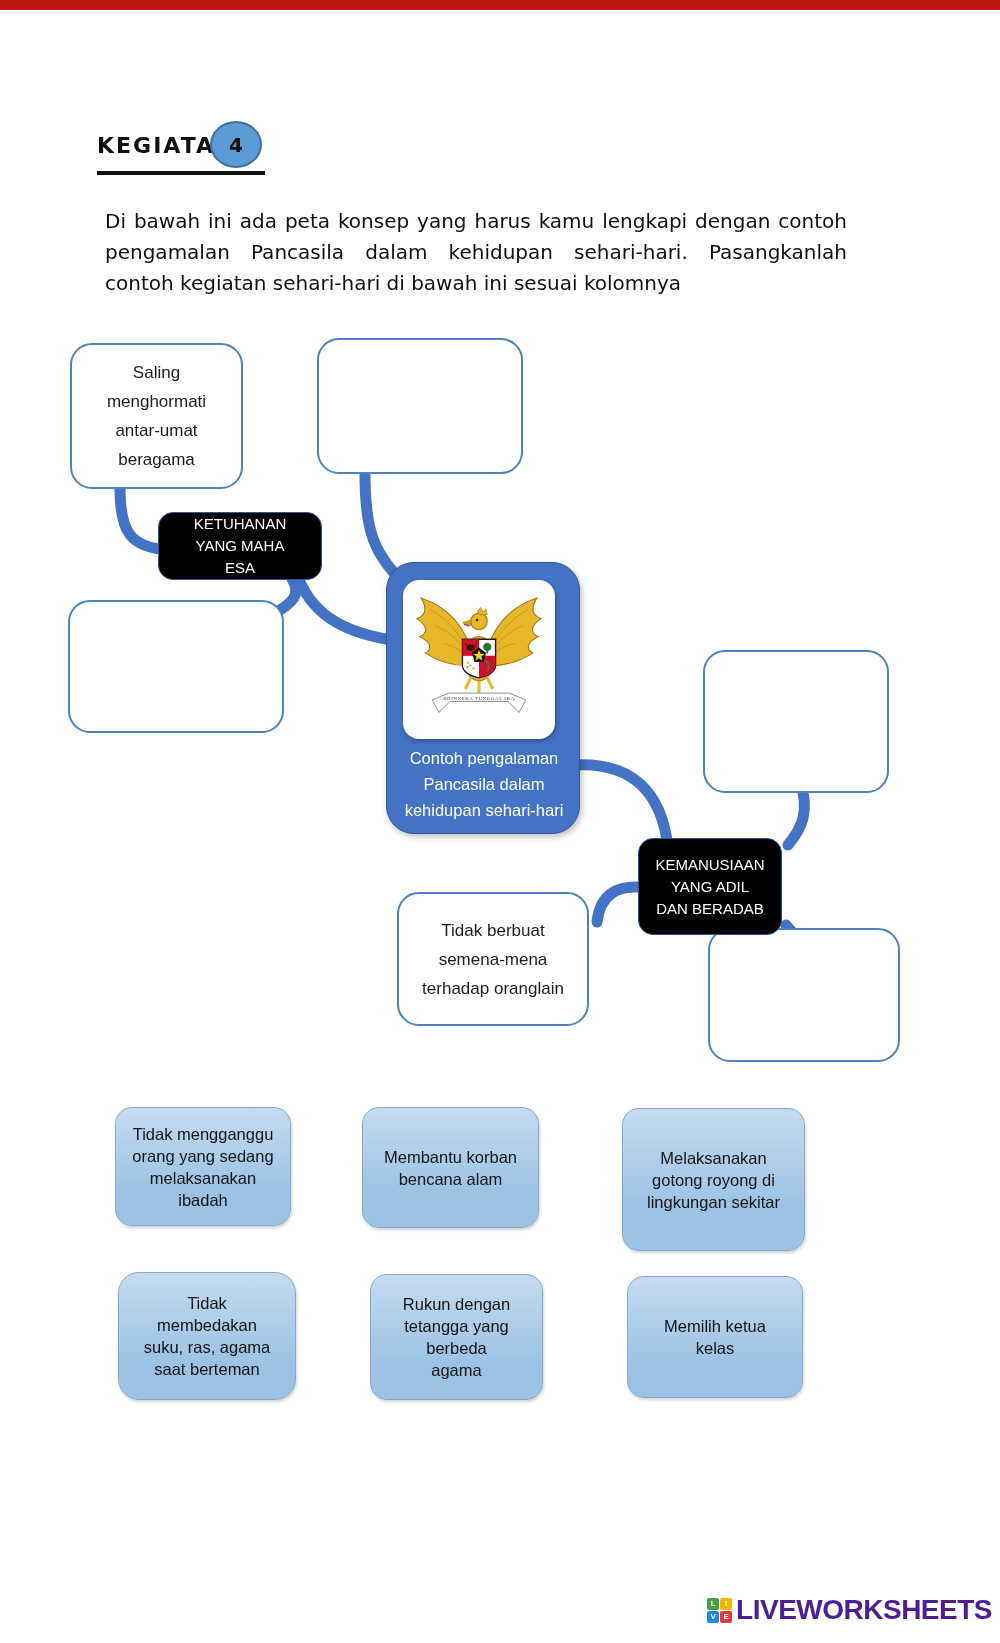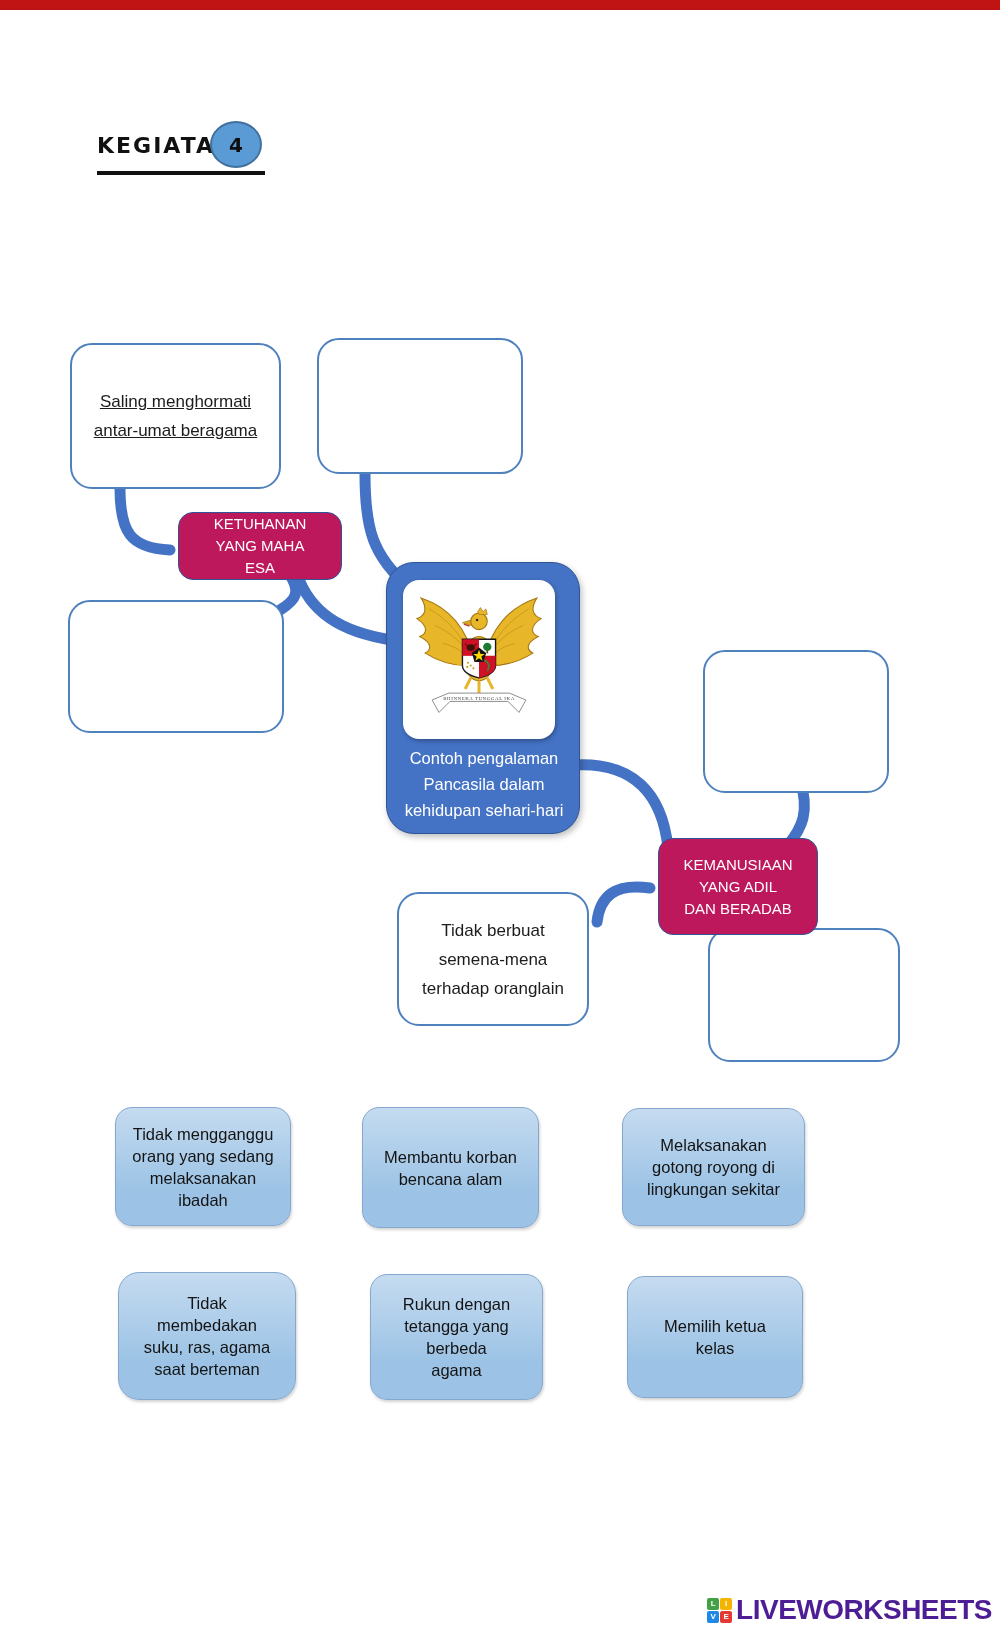--- a/index.html
+++ b/index.html
@@ -18,23 +18,23 @@
 
   .instructions{position:absolute;left:105px;top:206px;width:742px;
                 font-family:"DejaVu Sans",sans-serif;font-size:20px;line-height:31px;
                 color:#101010;text-align:justify;}
 
   
   .mapsvg{position:absolute;left:0;top:300px;}
   .wbox{position:absolute;background:#ffffff;border:2px solid #4f81bd;border-radius:22px;
         display:flex;align-items:center;justify-content:center;text-align:center;
         font-size:17px;line-height:29px;color:#1c1c1c;box-sizing:border-box;}
-  .node{position:absolute;background:#be185d;border:1px solid #2f5597;border-radius:15px;
+  .node{position:absolute;background:#000000;border:1px solid #2f5597;border-radius:15px;
         display:flex;align-items:center;justify-content:center;text-align:center;
-        color:#ffffff;font-size:15px;line-height:22px;box-sizing:border-box;margin-left:20px;}
+        color:#ffffff;font-size:15px;line-height:22px;box-sizing:border-box;}
   .bignode{position:absolute;background:#4472c4;border:1px solid #2f5597;border-radius:28px;
            box-sizing:border-box;box-shadow:2px 3px 6px rgba(0,0,0,0.25);padding-left:44px;}
   .emblem-card{position:absolute;left:16px;top:17px;width:152px;height:159px;background:#fff;
                border-radius:16px;box-shadow:1px 2px 4px rgba(0,0,0,0.3);display:flex;
                align-items:center;justify-content:center;}
   .bignode-label{position:absolute;left:6px;top:182px;width:182px;text-align:center;
                  color:#ffffff;font-size:16.5px;line-height:26px;}
 
   
   .card{position:absolute;background:linear-gradient(180deg,#c5dbf0 0%,#9cc3e5 70%);
@@ -57,55 +57,56 @@
 <div id="page">
 
   <div class="topbar"></div>
 
   <div class="kegiatan">KEGIATAN</div>
   <div class="badge">
     <span>4</span>
   </div>
   <div class="underline"></div>
 
+  <div class="instructions">Di bawah ini ada peta konsep yang harus kamu lengkapi dengan contoh pengamalan Pancasila dalam kehidupan sehari-hari. Pasangkanlah contoh kegiatan sehari-hari di bawah ini sesuai kolomnya</div>
 
   <svg class="mapsvg" width="1000" height="800" viewBox="0 0 1000 800">
     <g fill="none" stroke="#4472c4" stroke-width="11" stroke-linecap="round">
       <path d="M120,188 C120,232 130,248 170,250"></path>
       <path d="M365,174 C365,228 372,256 410,288"></path>
       <path d="M297,274 C310,312 340,332 392,340"></path>
       <path d="M288,272 C302,292 296,300 280,310"></path>
       <path d="M575,465 C632,462 662,492 668,548"></path>
       <path d="M800,480 C810,512 802,528 788,545"></path>
       <path d="M650,588 C615,583 600,596 597,622"></path>
       <path d="M786,625 C800,642 810,650 818,662"></path>
     </g>
   </svg>
 
-  <div class="wbox" style="left:70px;top:343px;width:211px;height:146px;padding:8px 14px;text-decoration:underline;">
+  <div class="wbox" style="left:70px;top:343px;width:173px;height:146px;padding:8px 14px;">
     <span>Saling menghormati antar-umat beragama</span>
   </div>
 
   <div class="wbox" style="left:317px;top:338px;width:206px;height:136px;"></div>
 
   <div class="wbox" style="left:68px;top:600px;width:216px;height:133px;"></div>
 
   <div class="wbox" style="left:703px;top:650px;width:186px;height:143px;"></div>
 
   <div class="wbox" style="left:397px;top:892px;width:192px;height:134px;padding:6px 18px;">
     <span>Tidak berbuat semena-mena terhadap oranglain</span>
   </div>
 
   <div class="wbox" style="left:708px;top:928px;width:192px;height:134px;"></div>
 
   <div class="node" style="left:158px;top:512px;width:164px;height:68px;padding:0 20px;">
     <span>KETUHANAN YANG MAHA ESA</span>
   </div>
 
-  <div class="node" style="left:638px;top:838px;width:160px;height:97px;padding:0 34px;">
+  <div class="node" style="left:638px;top:838px;width:144px;height:97px;padding:0 34px;">
     <span>KEMANUSIAAN YANG ADIL DAN BERADAB</span>
   </div>
 
   <div class="bignode" style="left:386px;top:562px;width:194px;height:272px;">
     <div class="emblem-card">
       <svg width="138" height="148" viewBox="0 0 100 106">
 
         <g>
           <path d="M47,54 C41,30 29,15 8,8 C13,16 11,21 5,23 C14,29 12,34 7,36 C17,41 15,46 11,48 C22,55 34,58 47,57 Z" fill="#e8b629" stroke="#a87912" stroke-width="0.8"></path>
           <path d="M53,54 C59,30 71,15 92,8 C87,16 89,21 95,23 C86,29 88,34 93,36 C83,41 85,46 89,48 C78,55 66,58 53,57 Z" fill="#e8b629" stroke="#a87912" stroke-width="0.8"></path>
@@ -150,21 +151,21 @@
     </div>
     <div class="bignode-label">Contoh pengalaman Pancasila dalam kehidupan sehari-hari</div>
   </div>
 
   <div class="card" style="left:362px;top:1107px;width:177px;height:121px;padding:4px 18px;">
     <span>Membantu korban bencana alam</span>
   </div>
   <div class="card" style="left:115px;top:1107px;width:176px;height:119px;padding:4px 12px;">
     <span>Tidak mengganggu orang yang sedang melaksanakan ibadah</span>
   </div>
-  <div class="card" style="left:622px;top:1108px;width:183px;height:118px;padding:4px 16px;">
+  <div class="card" style="left:622px;top:1108px;width:183px;height:143px;padding:4px 16px;">
     <span>Melaksanakan gotong royong di lingkungan sekitar</span>
   </div>
   <div class="card" style="left:118px;top:1272px;width:178px;height:128px;padding:4px 24px;border-radius:21px;">
     <span>Tidak membedakan suku, ras, agama saat berteman</span>
   </div>
   <div class="card" style="left:370px;top:1274px;width:173px;height:126px;padding:20px 28px;">
     <span>Rukun dengan tetangga yang berbeda agama</span>
   </div>
   <div class="card" style="left:627px;top:1276px;width:176px;height:122px;padding:12px 30px;">
     <span>Memilih ketua kelas</span>

